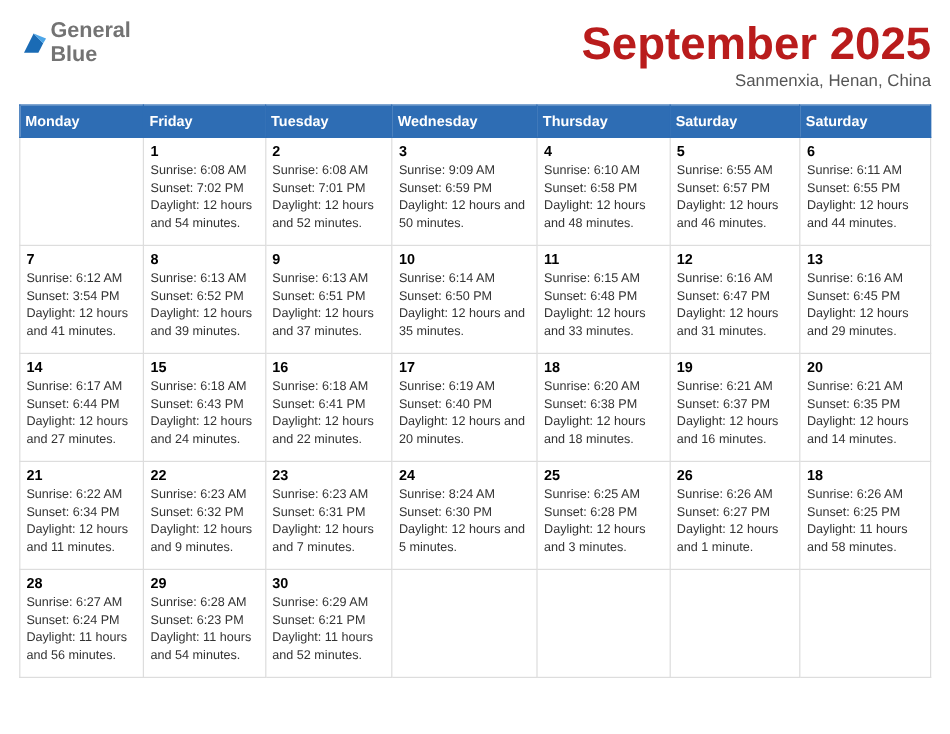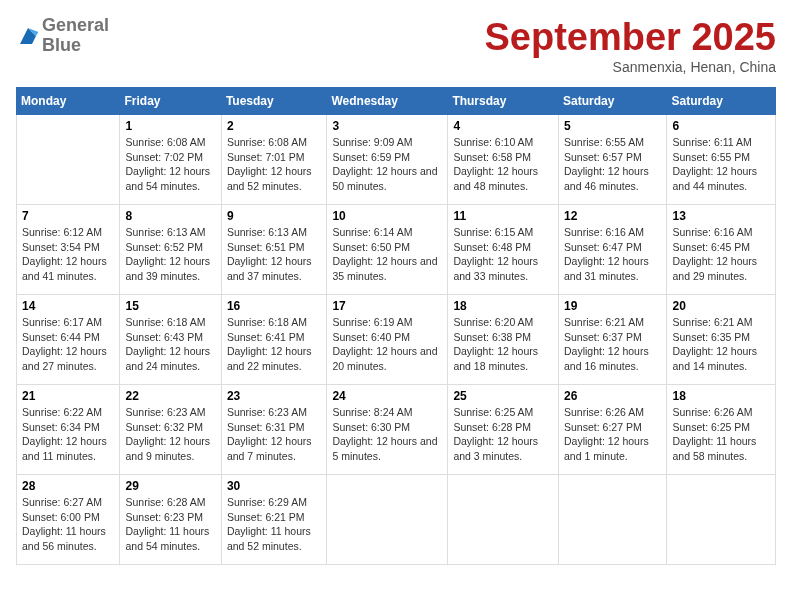--- a/index.html
+++ b/index.html
@@ -283,21 +283,21 @@
           <span class="day-num">18</span>
           <div class="cell-info">Sunrise: 6:26 AM
 Sunset: 6:25 PM
 Daylight: 11 hours and 58 minutes.</div>
         </td>
       </tr>
       <tr>
         <td>
           <span class="day-num">28</span>
           <div class="cell-info">Sunrise: 6:27 AM
-Sunset: 6:00 PM
+Sunset: 6:24 PM
 Daylight: 11 hours and 56 minutes.</div>
         </td>
         <td>
           <span class="day-num">29</span>
           <div class="cell-info">Sunrise: 6:28 AM
 Sunset: 6:23 PM
 Daylight: 11 hours and 54 minutes.</div>
         </td>
         <td>
           <span class="day-num">30</span>

